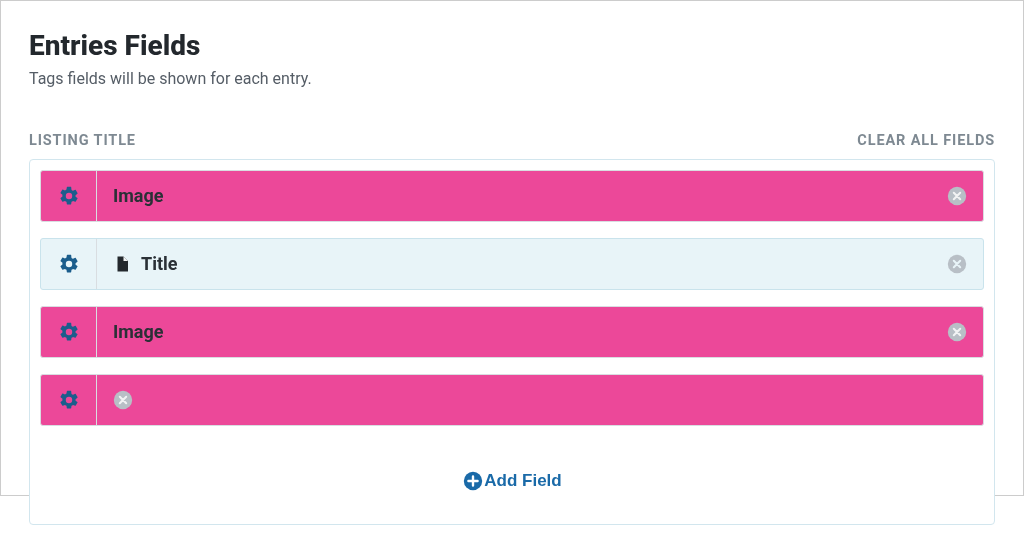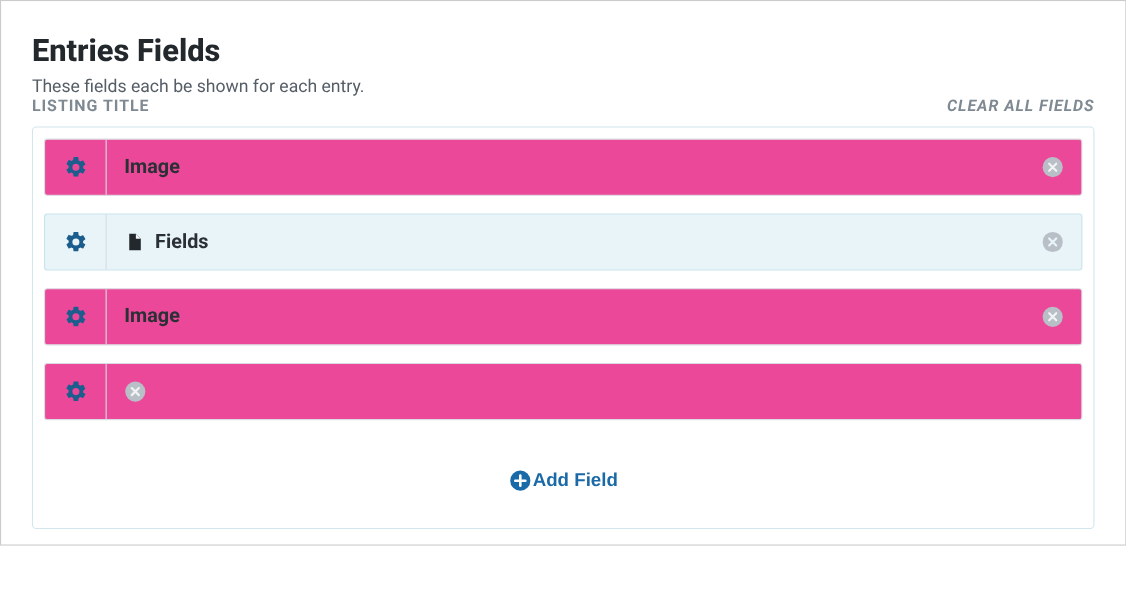--- a/index.html
+++ b/index.html
@@ -25,20 +25,21 @@
   }
   .subtitle {
     font-size: 16px;
     color: #555d66;
     margin: 6px 0 0 0;
   }
   .toolbar {
     display: flex;
     justify-content: space-between;
     align-items: baseline;
+    margin-top: 44px;
     font-weight: 700;
     font-size: 14.5px;
     letter-spacing: 0.06em;
     color: #7e8992;
   }
   .panel {
     margin-top: 10px;
     border: 1px solid #d2e6ee;
     border-radius: 4px;
     background: #fff;
@@ -100,30 +101,30 @@
     align-items: center;
     color: #1a6aa8;
     font-weight: 700;
     font-size: 17px;
     cursor: pointer;
     background: transparent;
     border: none;
     padding: 0;
   }
   .add-btn svg { display: block; }
-  .clear-btn { cursor: pointer; font-style: italic; }
+  .clear-btn { cursor: pointer; }
   .field-icon { color: #23282d; }
 </style>
 </head>
 <body>
 
 <div class="outer">
 
   <h1 class="page-title">Entries Fields</h1>
-  <p class="subtitle">These fields each be shown for each entry.</p>
+  <p class="subtitle">Tags fields will be shown for each entry.</p>
 
   <div class="toolbar">
     <span>LISTING TITLE</span>
     <span class="clear-btn">CLEAR ALL FIELDS</span>
   </div>
 
   <div class="panel">
 
     <div class="field-row">
       <div class="gear-cell">
@@ -146,21 +147,21 @@
       <div class="gear-cell">
         <svg width="22" height="22" viewBox="0 0 24 24" fill="currentColor">
             <path d="M19.14,12.94a7.07,7.07,0,0,0,.05-.94,7.07,7.07,0,0,0-.05-.94l2.03-1.58a.5.5,0,0,0,.12-.64l-1.92-3.32a.5.5,0,0,0-.61-.22l-2.39.96a7.22,7.22,0,0,0-1.63-.94l-.36-2.54A.5.5,0,0,0,13.89,2H10.11a.5.5,0,0,0-.49.42L9.26,4.96a7.22,7.22,0,0,0-1.63.94l-2.39-.96a.5.5,0,0,0-.61.22L2.71,8.48a.5.5,0,0,0,.12.64l2.03,1.58a7.07,7.07,0,0,0-.05.94,7.07,7.07,0,0,0,.05.94L2.83,14.16a.5.5,0,0,0-.12.64l1.92,3.32a.5.5,0,0,0,.61.22l2.39-.96a7.22,7.22,0,0,0,1.63.94l.36,2.54a.5.5,0,0,0,.49.42h3.78a.5.5,0,0,0,.49-.42l.36-2.54a7.22,7.22,0,0,0,1.63-.94l2.39.96a.5.5,0,0,0,.61-.22l1.92-3.32a.5.5,0,0,0-.12-.64ZM12,15.5A3.5,3.5,0,1,1,15.5,12,3.5,3.5,0,0,1,12,15.5Z"></path>
           </svg>
       </div>
       <div class="field-body">
         <svg class="field-icon" width="18" height="22" viewBox="0 0 24 24" fill="currentColor">
             <path d="M6 2h8l6 6v14a0 0 0 0 1 0 0H6a0 0 0 0 1 0 0V2z"></path>
             <path d="M14 2v6h6" fill="#f2f3f4"></path>
           </svg>
-        <span class="field-label">Fields</span>
+        <span class="field-label">Title</span>
       </div>
       <div class="close-cell">
         <svg width="22" height="22" viewBox="0 0 24 24" fill="currentColor">
             <circle cx="12" cy="12" r="10"></circle>
             <path d="M15.5 8.5l-7 7M8.5 8.5l7 7" stroke="#e8f4f8" stroke-width="2.2" stroke-linecap="round"></path>
           </svg>
       </div>
     </div>
 
     <div class="field-row">

